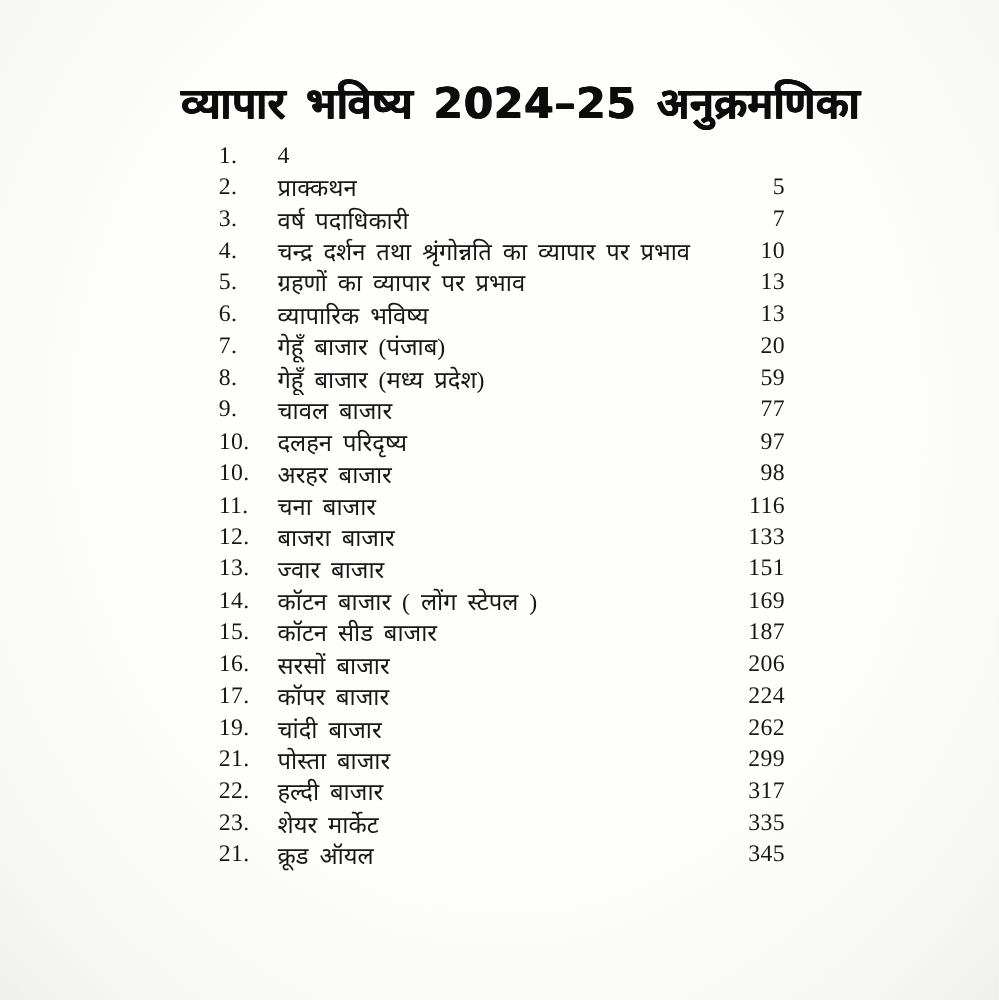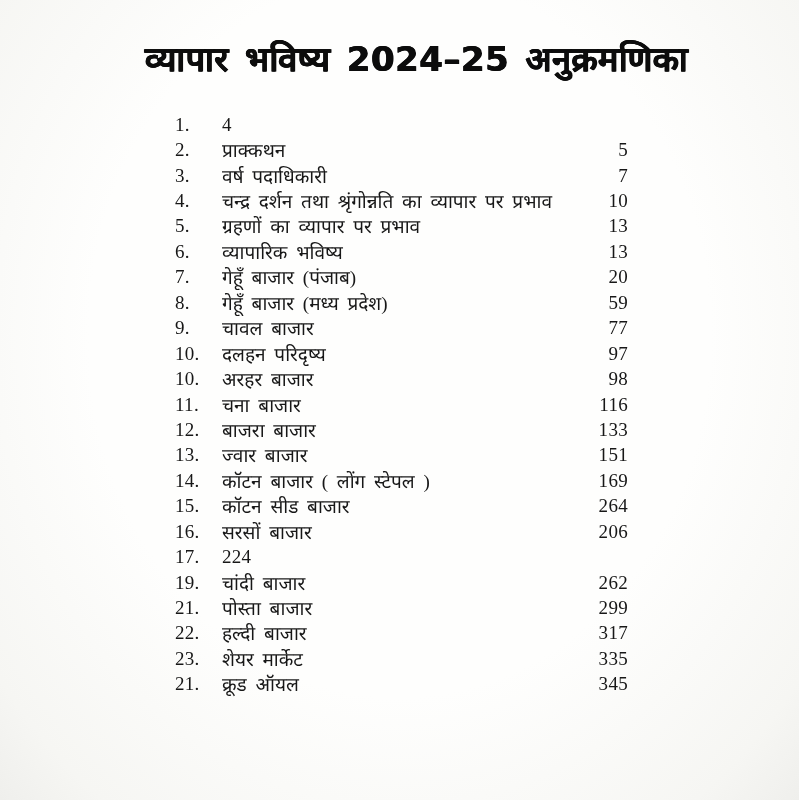--- a/index.html
+++ b/index.html
@@ -15,21 +15,21 @@
   }
   .page {
     position: absolute;
     inset: 0;
     background: radial-gradient(ellipse at 50% 42%, #fefefd 55%, #f6f6f3 88%, #efefec 100%);
   }
   .title {
     position: absolute;
     left: 34px;
     right: 0;
-    top: 36px;
+    top: 60px;
     margin: 0;
     text-align: center;
     font-family: "DejaVu Sans", sans-serif;
     font-weight: 900;
     font-size: 34px;
     line-height: 46px;
     letter-spacing: 0.5px;
     word-spacing: 4px;
     color: #0c0c0c;
     text-shadow: 0.6px 0 0 #0c0c0c, -0.3px 0 0 #0c0c0c;
@@ -141,29 +141,30 @@
         <span class="pg">151</span>
       </div>
       <div class="row">
         <span class="num">14.</span>
         <span class="label">कॉटन बाजार ( लोंग स्टेपल )</span>
         <span class="pg">169</span>
       </div>
       <div class="row">
         <span class="num">15.</span>
         <span class="label">कॉटन सीड बाजार</span>
-        <span class="pg">264</span>
+        <span class="pg">187</span>
       </div>
       <div class="row">
         <span class="num">16.</span>
         <span class="label">सरसों बाजार</span>
         <span class="pg">206</span>
       </div>
       <div class="row">
         <span class="num">17.</span>
+        <span class="label">कॉपर बाजार</span>
         <span class="pg">224</span>
       </div>
       <div class="row">
         <span class="num">19.</span>
         <span class="label">चांदी बाजार</span>
         <span class="pg">262</span>
       </div>
       <div class="row">
         <span class="num">21.</span>
         <span class="label">पोस्ता बाजार</span>

